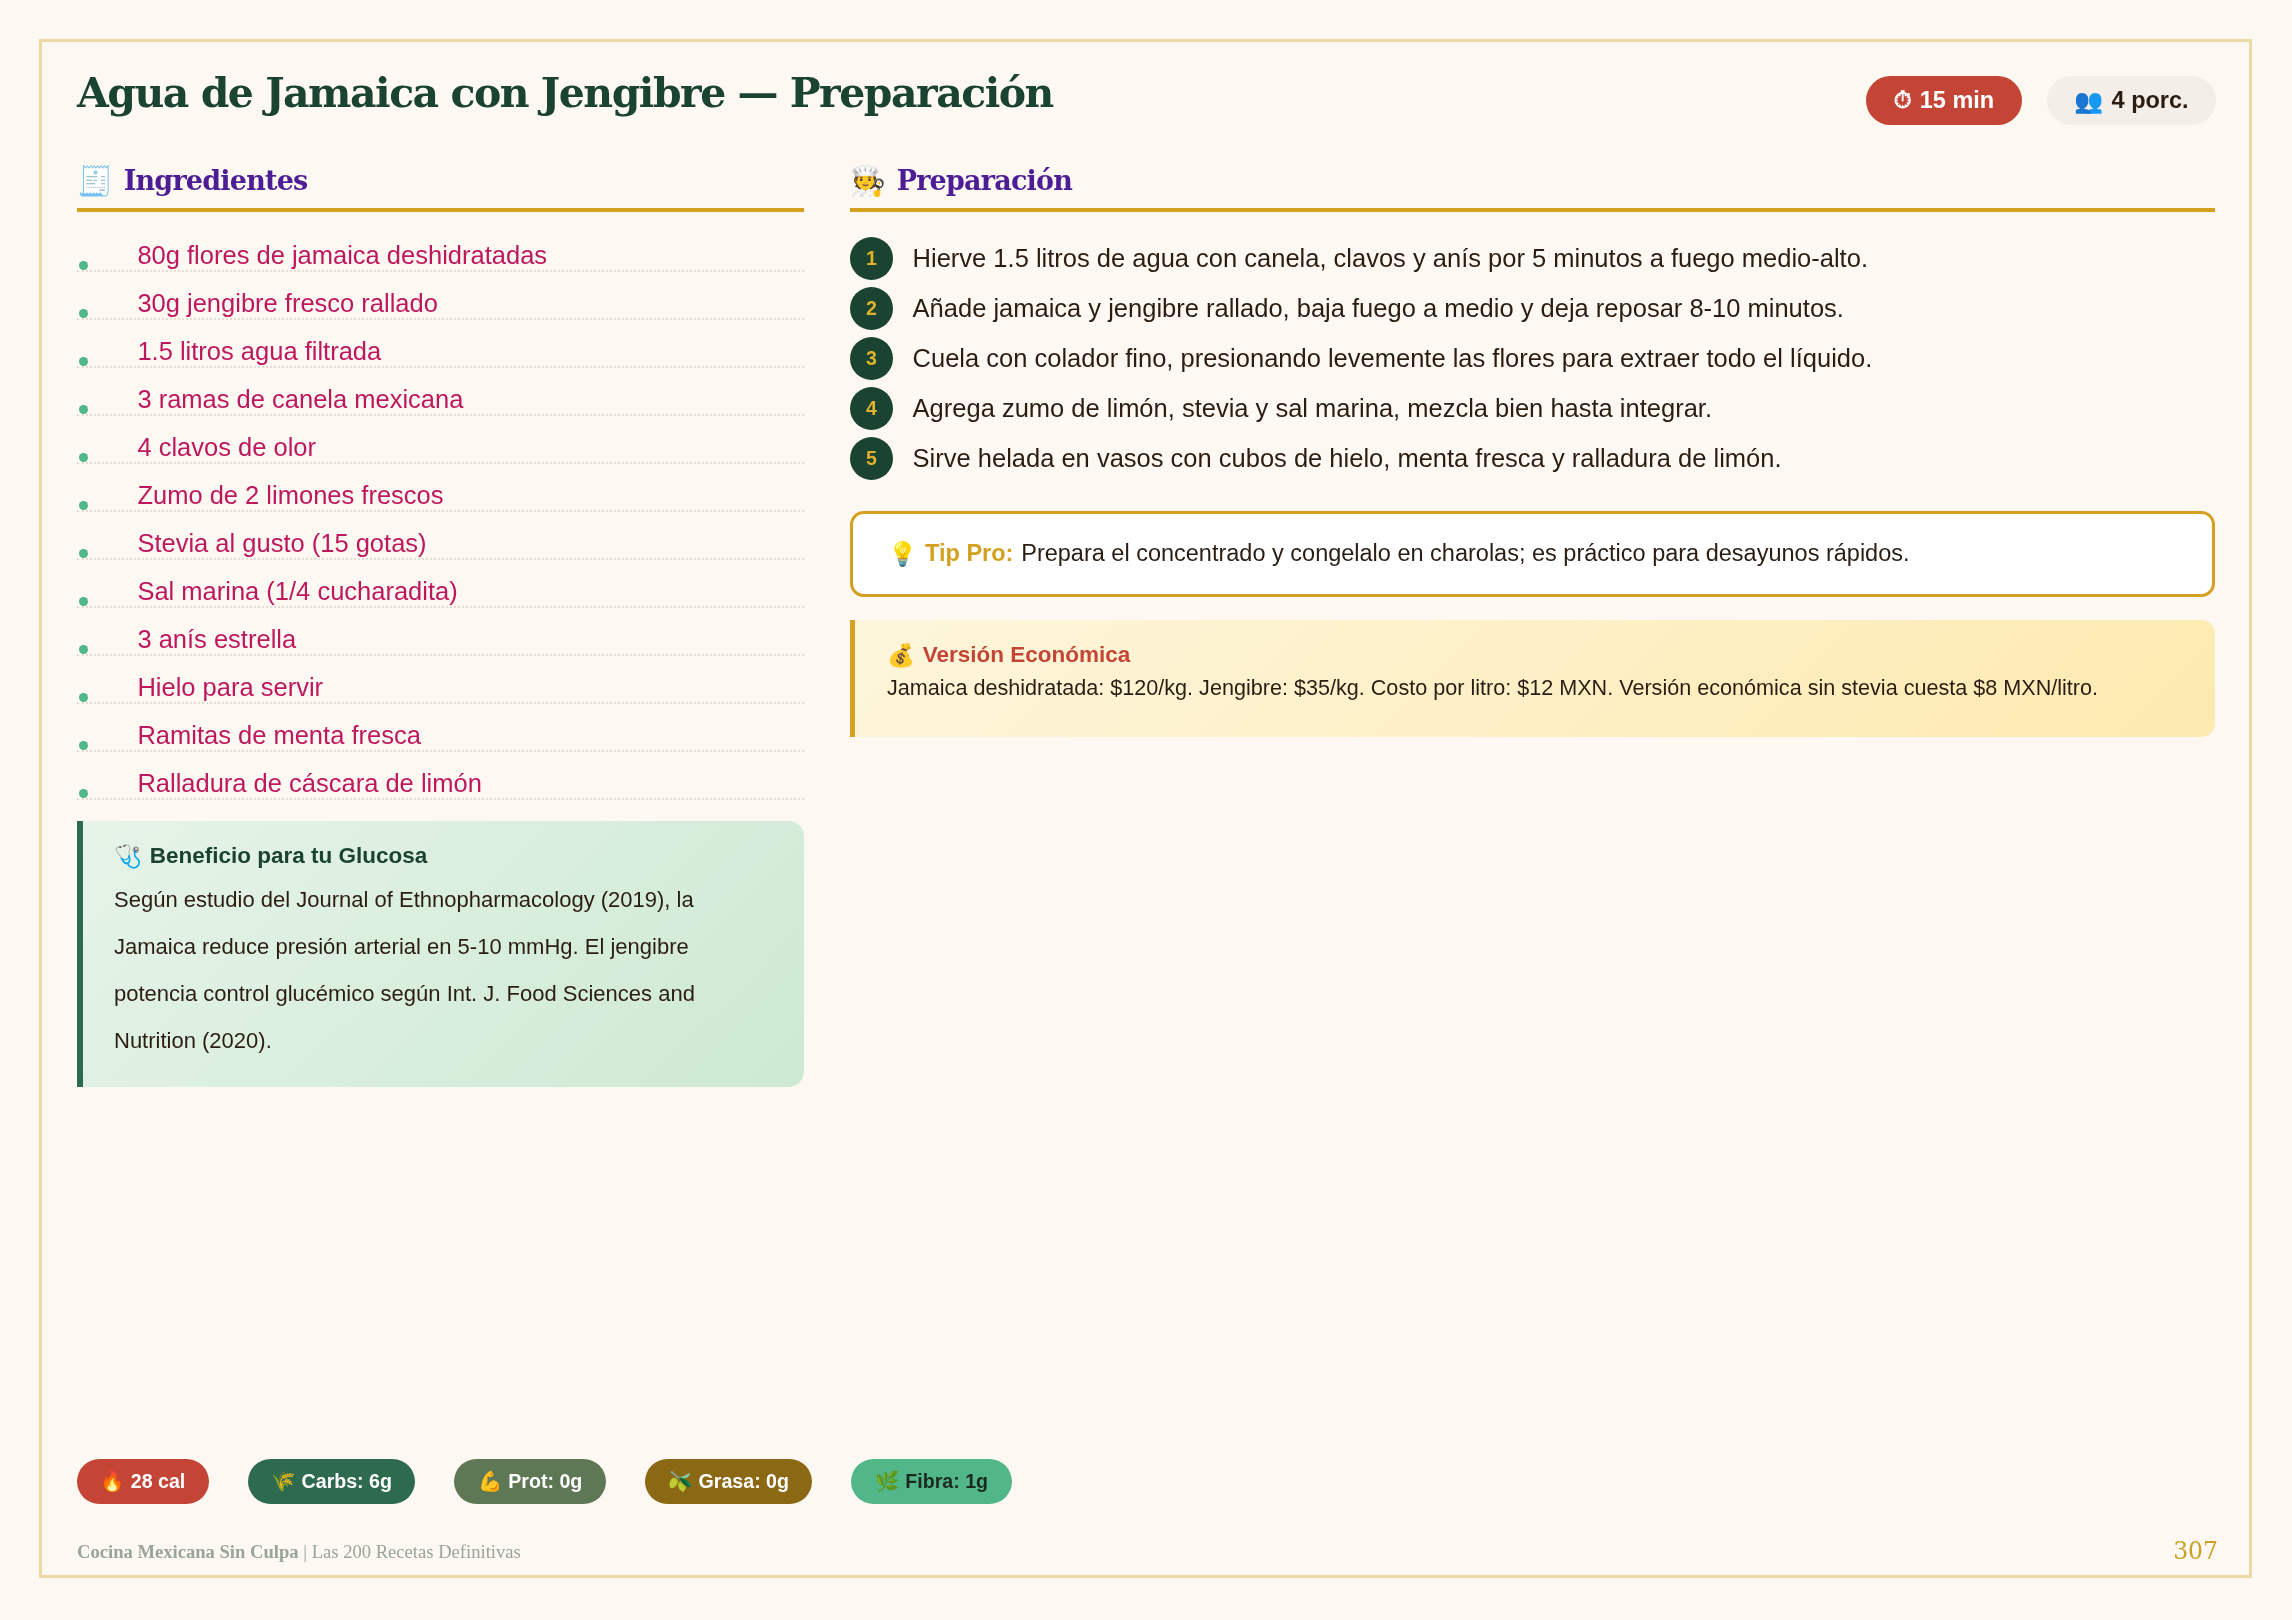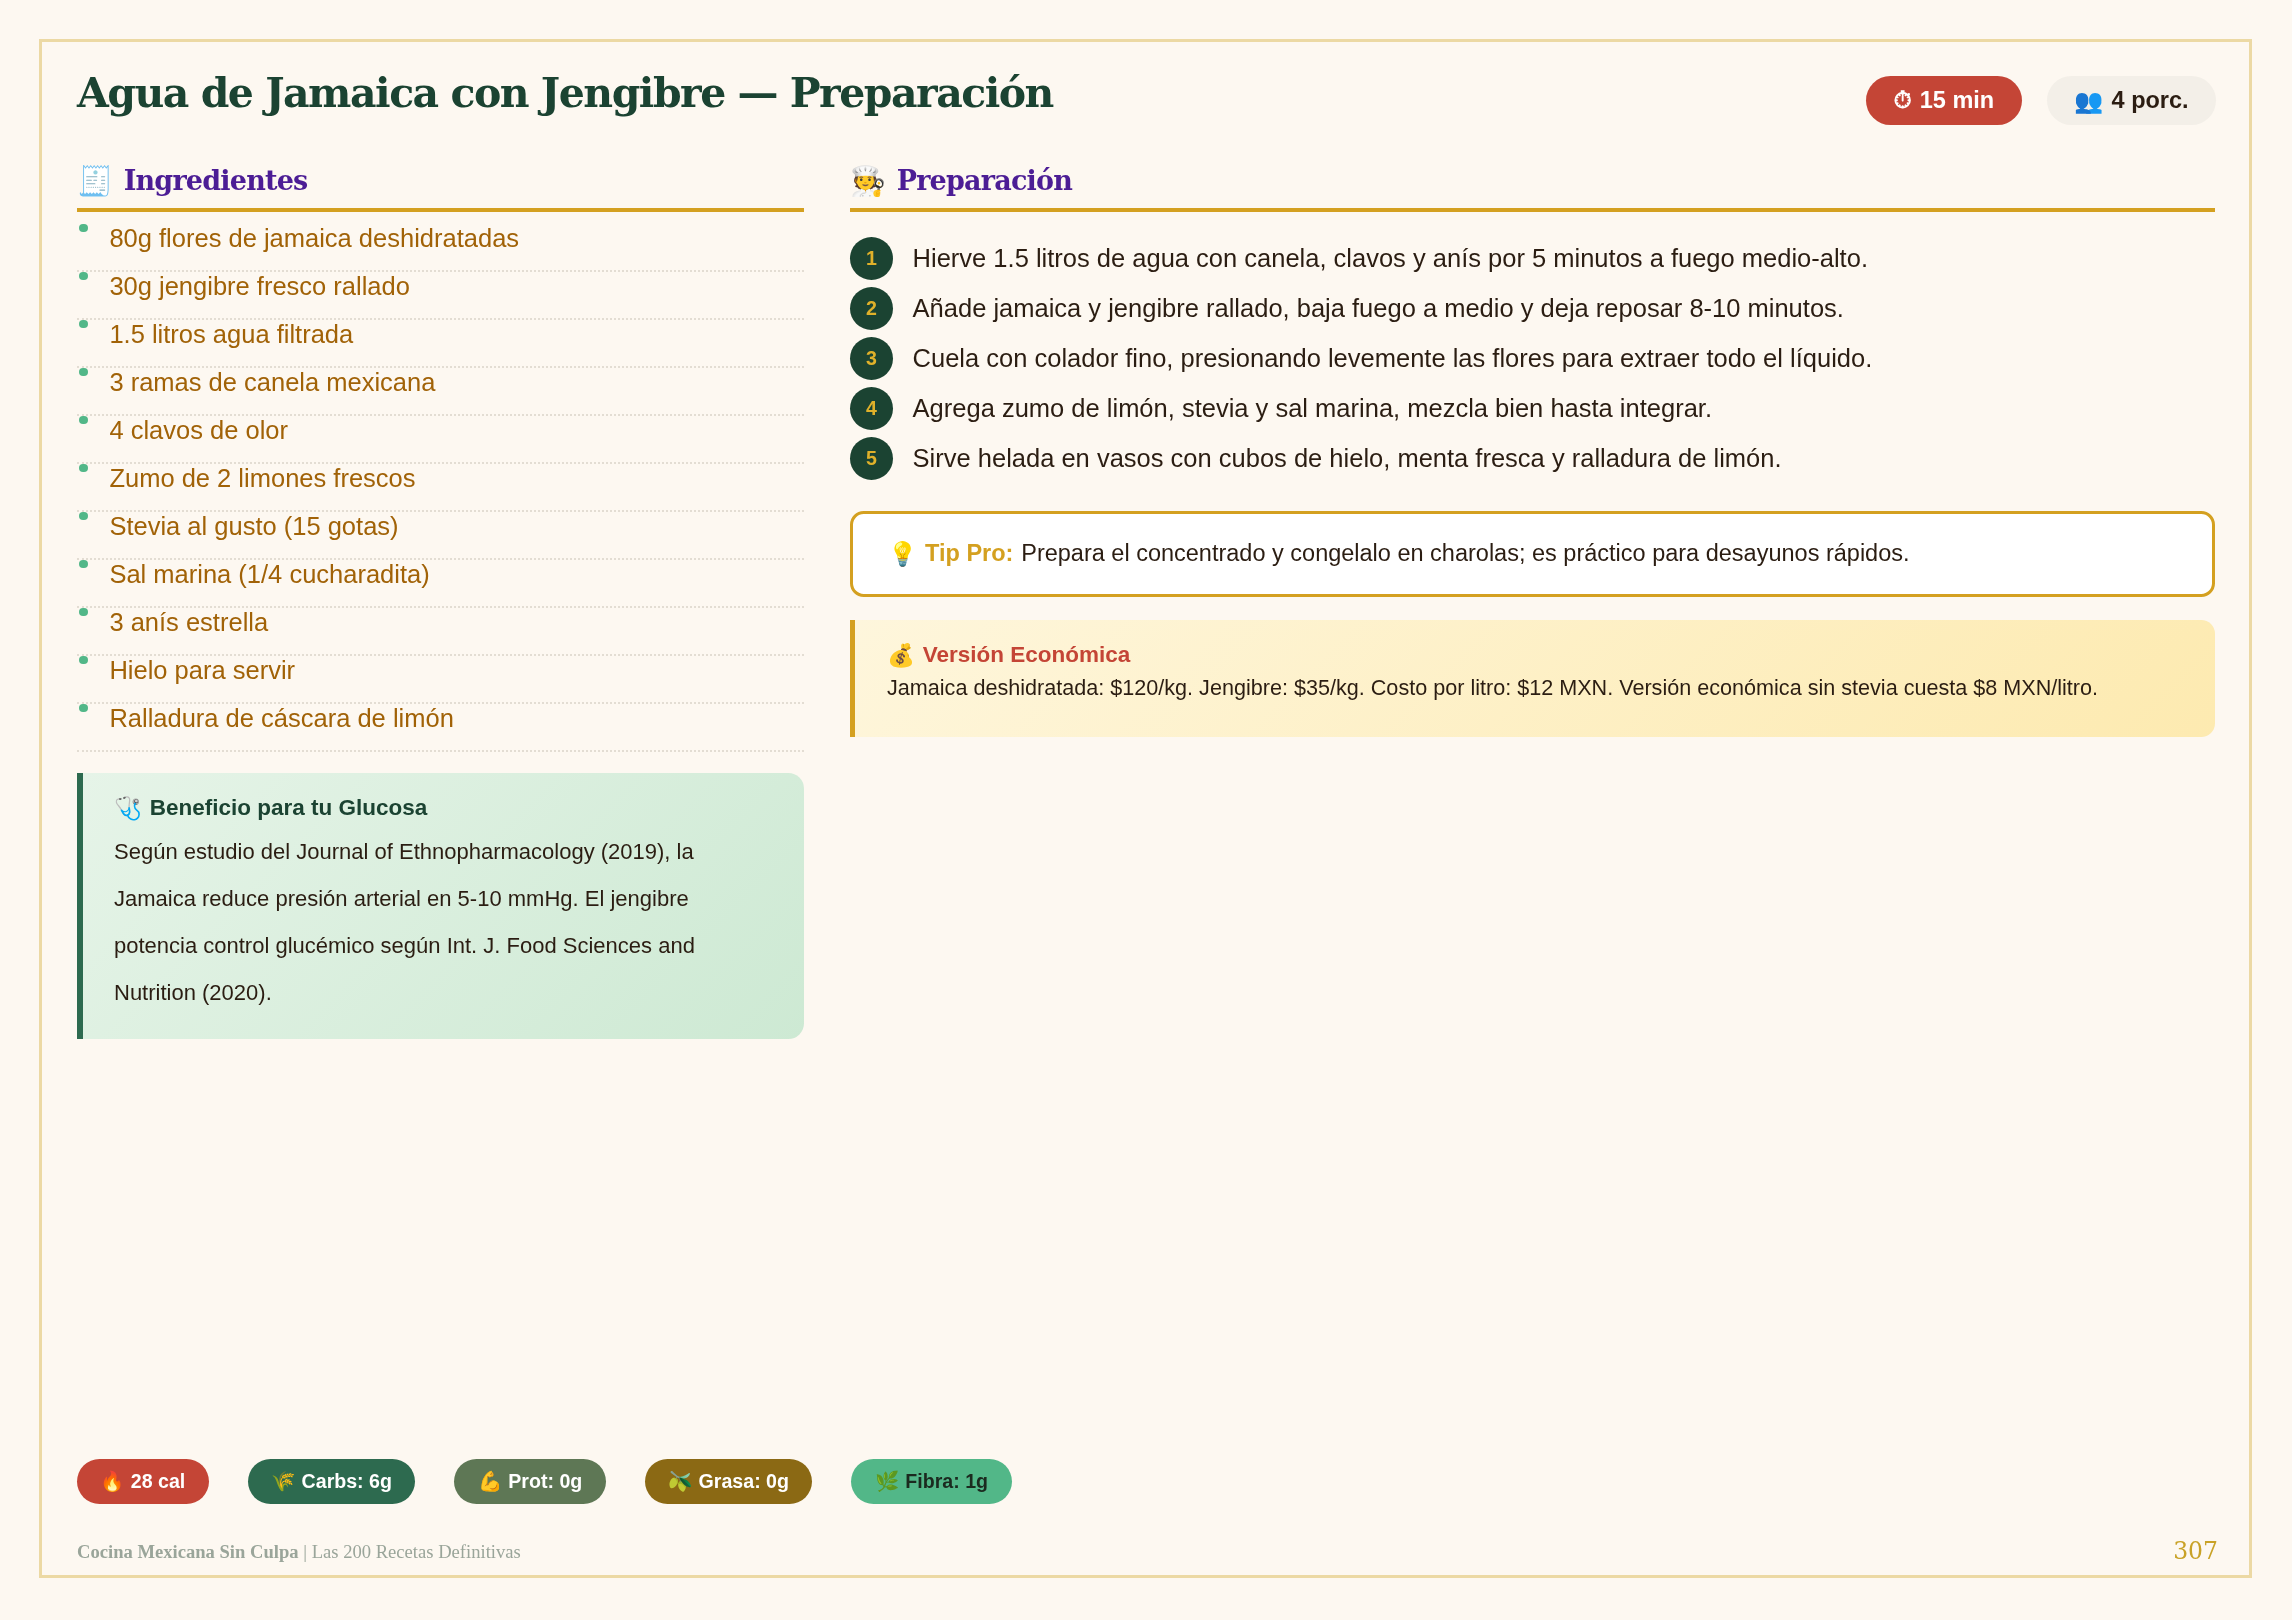--- a/index.html
+++ b/index.html
@@ -29,22 +29,22 @@
     display:flex; align-items:center; gap:13.7px; height:47px;
     border-bottom:4.9px solid #d4a020; padding-bottom:3.9px;
   }
   .sec-head .h {
     font-family:"DejaVu Serif","Liberation Serif",serif; font-weight:bold; font-size:27px; color:#4c1d95;
     letter-spacing:-0.8px;
   }
   .emoji { font-size:29px; width:33px; text-align:center; }
   .ing-list { list-style:none; margin:11.8px 0 0 0; padding:0; }
   .ing-list li {
-    height:46px; border-bottom:2px dotted #e3ddd3; display:flex; align-items:flex-start;
-    font-family:"Liberation Sans",sans-serif; font-size:25.5px; color:#a16207;
+    height:46px; border-bottom:2px dotted #e3ddd3; display:flex; align-items:flex-end;
+    font-family:"Liberation Sans",sans-serif; font-size:25.5px; color:#be185d;gap:28px;
   }
   .ing-list li .dot { width:8.8px; height:8.8px; border-radius:50%; background:#52b788; margin:0 21.6px 0 2px; flex:none; }
   .benefit {
     margin-top:21.6px; border-left:6.9px solid #2d6a4f; border-radius:0 15.7px 15.7px 0;
     background:linear-gradient(135deg,#e6f4e8,#cde9d3); padding:21.6px 29px 23.5px 31px;
     font-family:"Liberation Sans",sans-serif;
   }
   .benefit .bh { display:flex; align-items:center; gap:7.8px; font-weight:bold; font-size:22.5px; color:#1b4332; margin-bottom:5.9px; }
   .benefit .bt { font-size:22px; line-height:47px; color:#2b1d12; }
   .steps { margin-top:21.6px; }
@@ -137,20 +137,24 @@
     <li>
         <span class="dot"></span>
         <span>3 anís estrella</span>
       </li>
     <li>
         <span class="dot"></span>
         <span>Hielo para servir</span>
       </li>
     <li>
         <span class="dot"></span>
+        <span>Ramitas de menta fresca</span>
+      </li>
+    <li>
+        <span class="dot"></span>
         <span>Ralladura de cáscara de limón</span>
       </li>
   </ul>
 
   <div class="benefit">
     <div class="bh">
       <span>🩺</span>
       <span>Beneficio para tu Glucosa</span>
     </div>
     <div class="bt">Según estudio del Journal of Ethnopharmacology (2019), la Jamaica reduce presión arterial en 5-10 mmHg. El jengibre potencia control glucémico según Int. J. Food Sciences and Nutrition (2020).</div>

